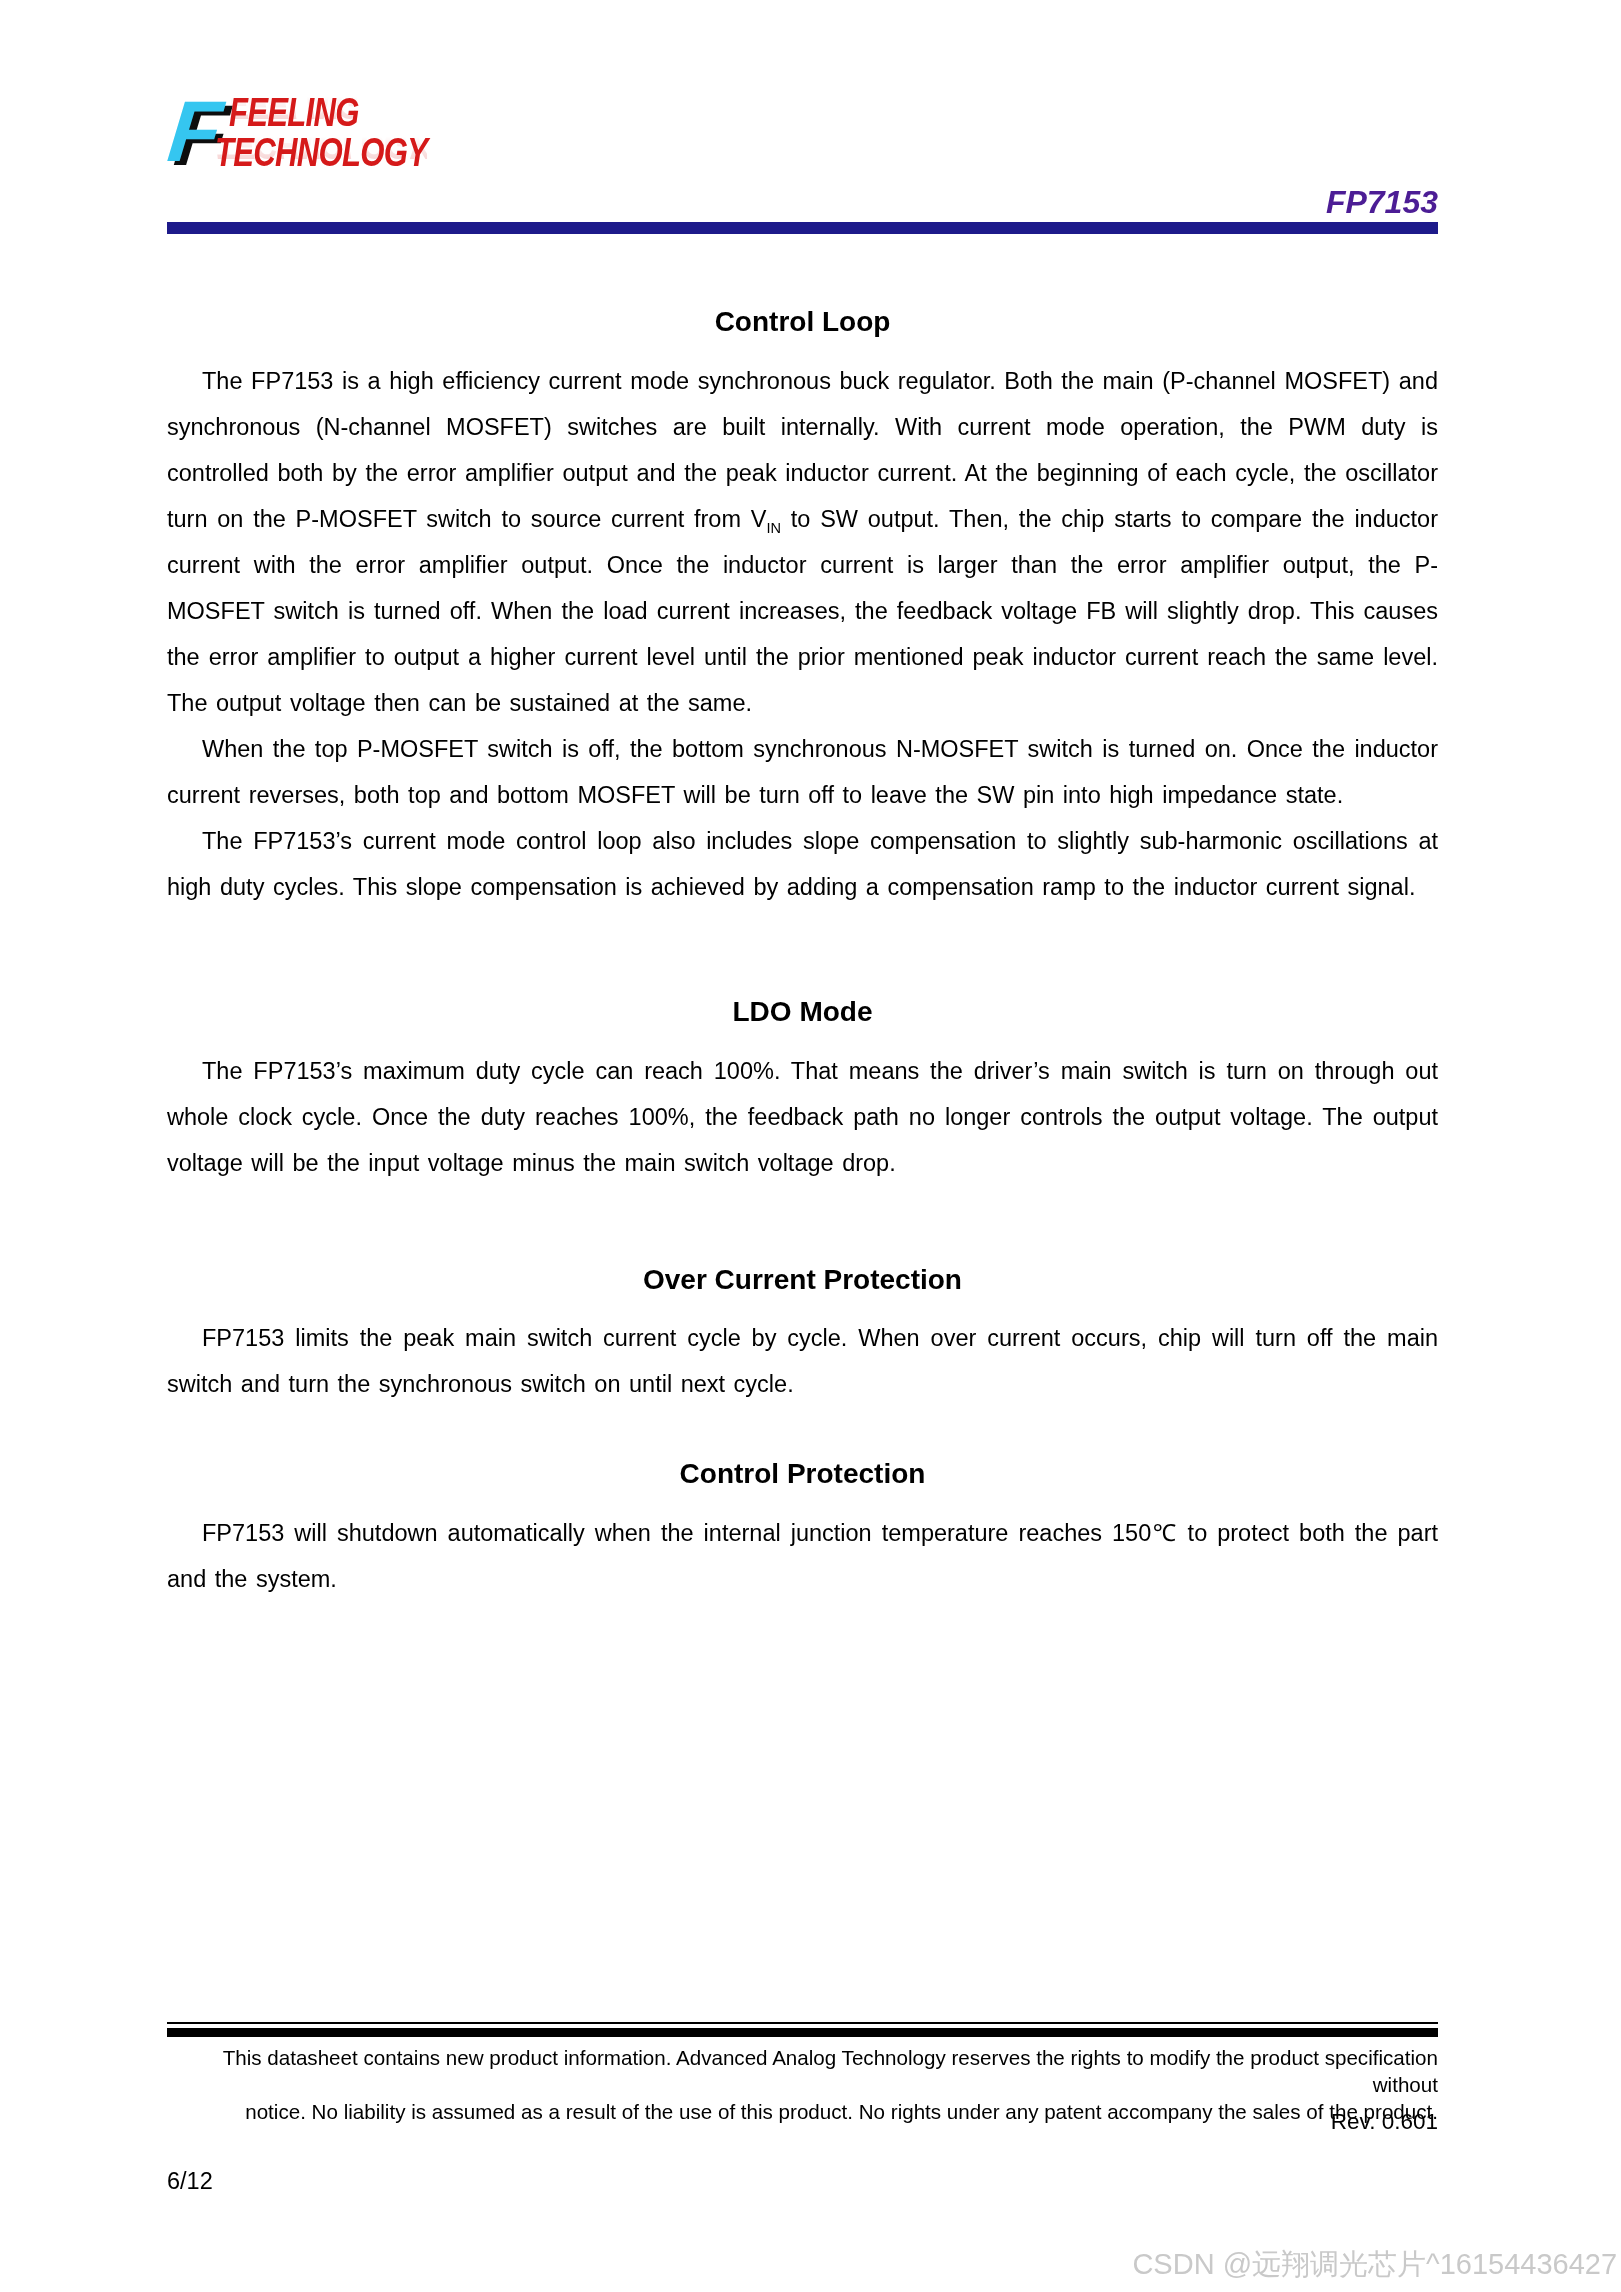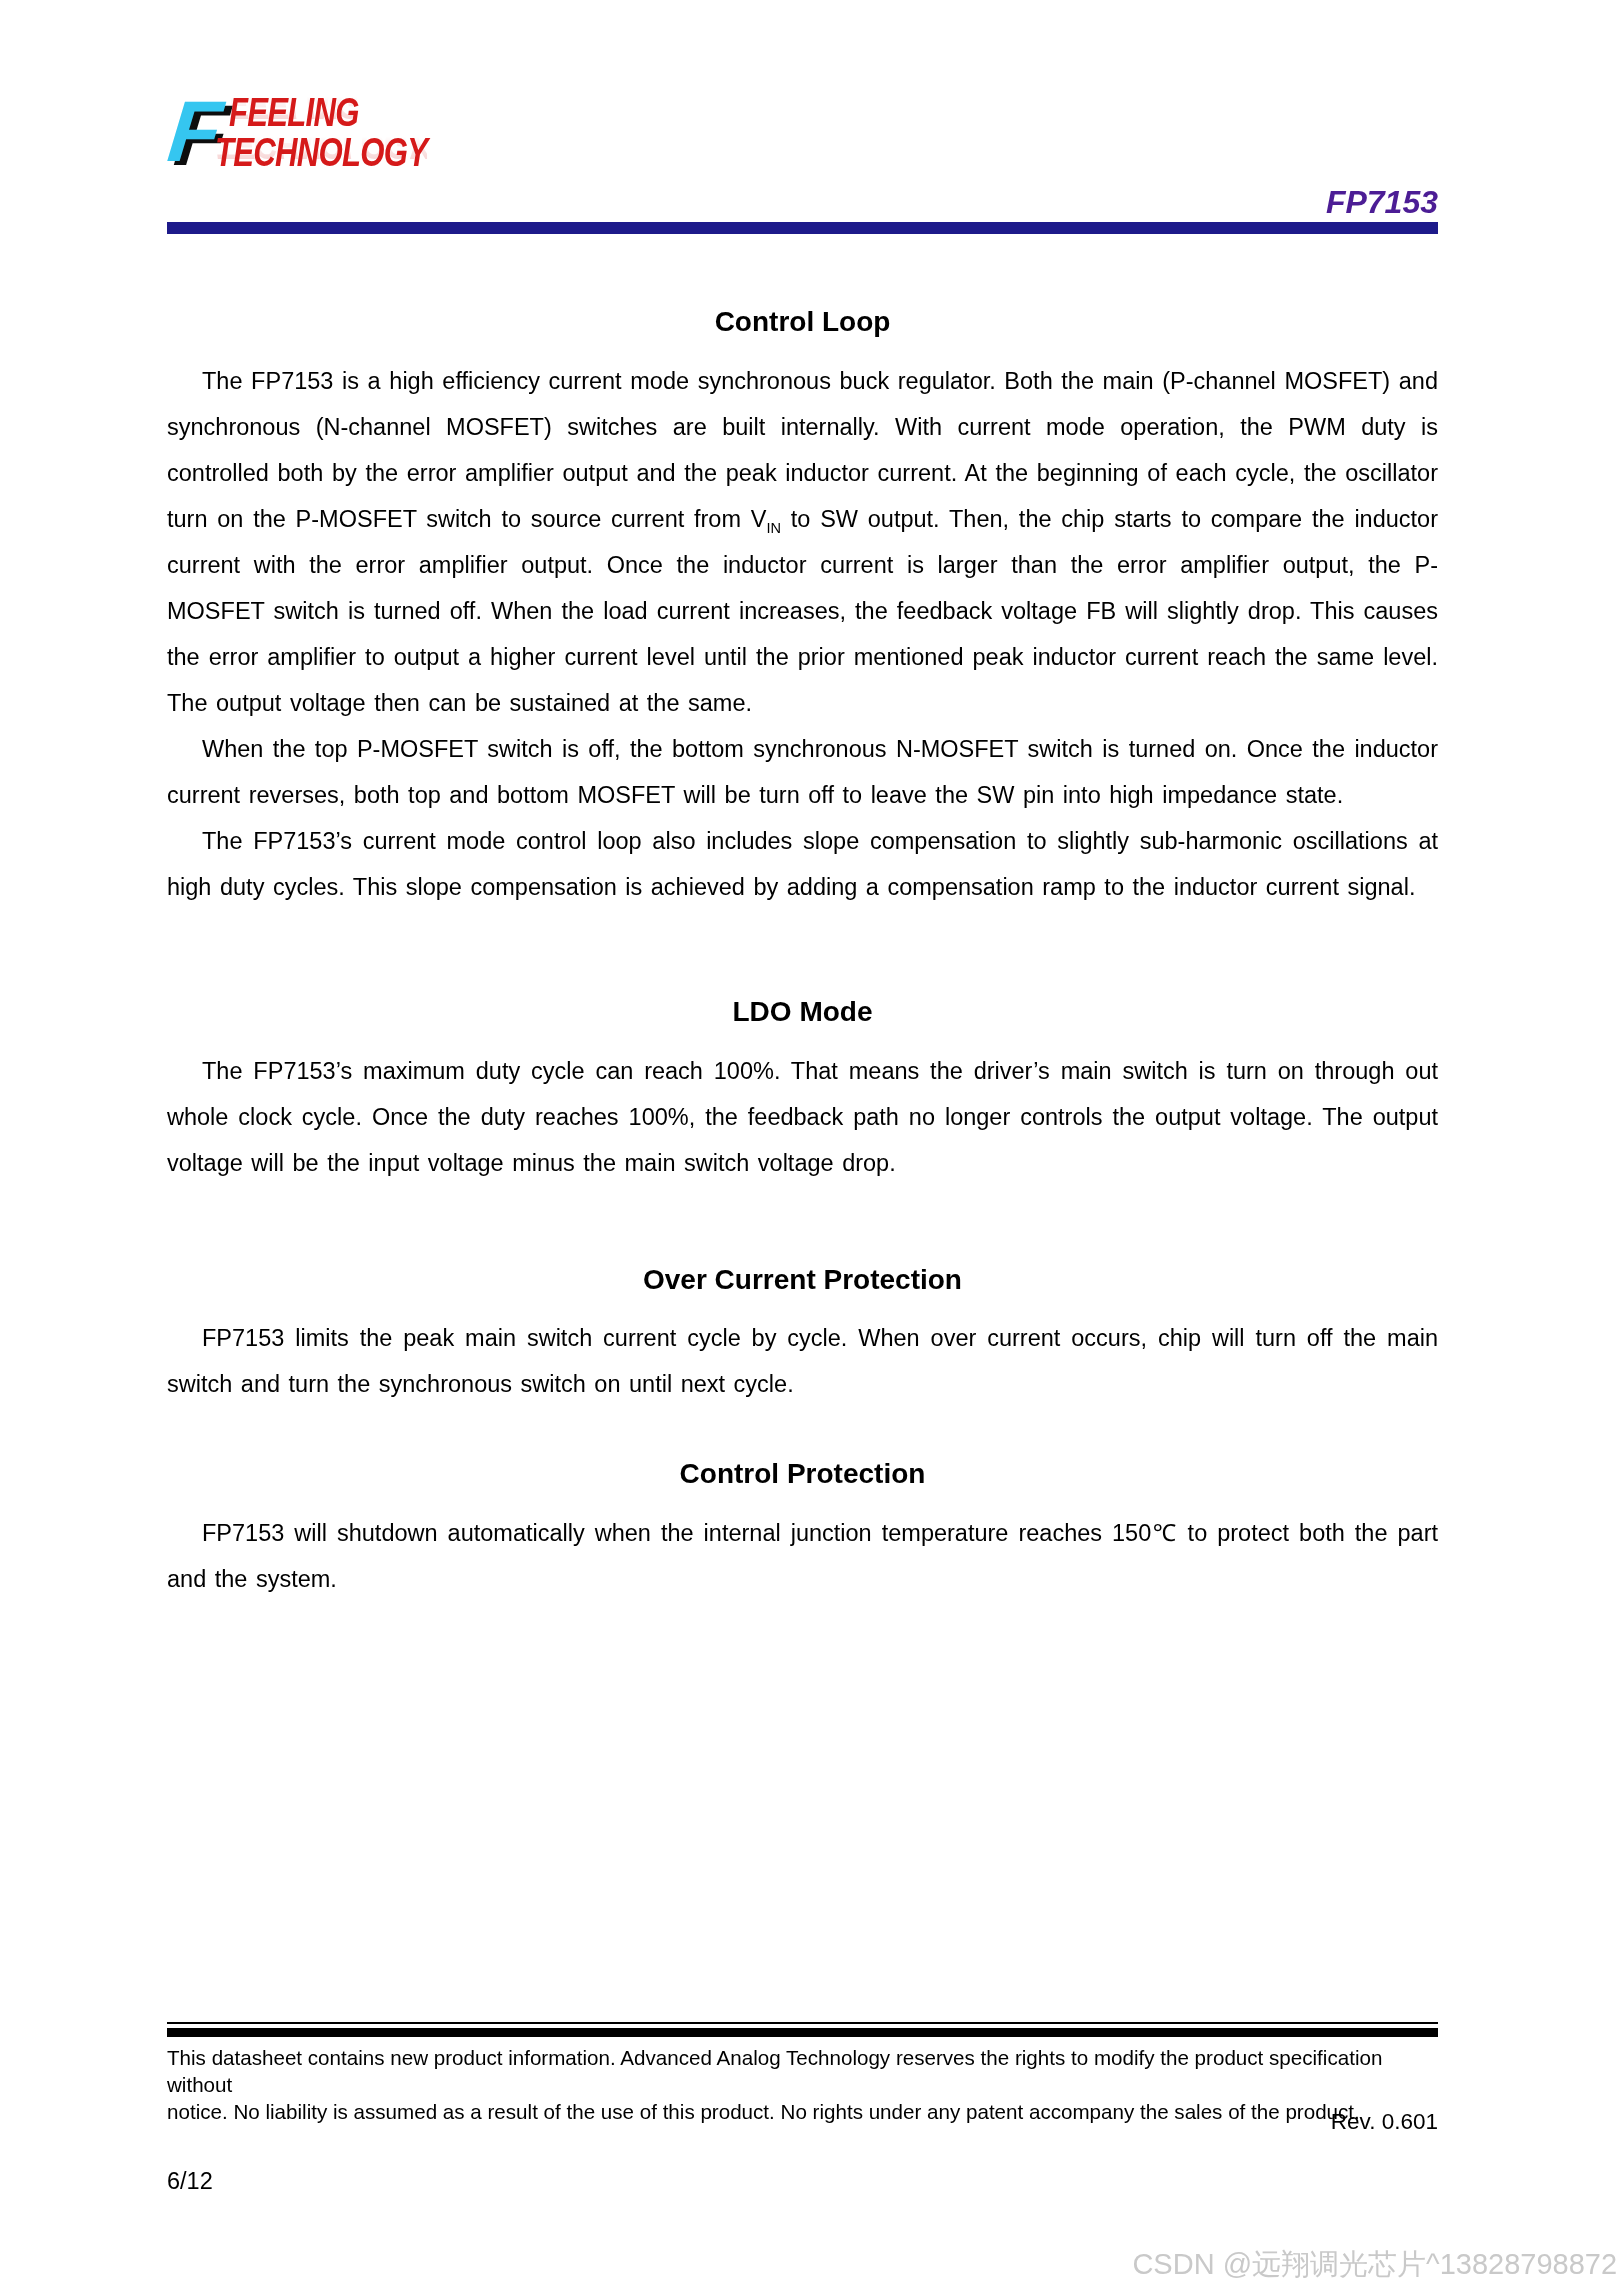--- a/index.html
+++ b/index.html
@@ -79,21 +79,21 @@
     font-size:23.5px; line-height:46px;
     text-align:justify;
     text-indent:35px;
     word-spacing:2px;
     margin:0;
   }
   .body-par sub { font-size:0.62em; line-height:0; }
 
   
   .footer {
-    position:absolute; left:167px; right:183px; top:2022px;
+    position:absolute; left:167px; right:183px; top:2022px;text-align:right;
   }
   .footer-rule-thin  { height:0; border-top:2.9px solid #000; }
   .footer-rule-thick { height:8.8px; background:#000; margin-top:3.9px; }
   .disclaimer {
     margin-top:6.9px;
     font-size:20.6px; line-height:27.4px;
   }
   .revision {
     position:absolute; right:183px; top:2109px;
     font-size:22.5px;
@@ -151,16 +151,16 @@
     <div class="footer-rule-thin"></div>
     <div class="footer-rule-thick"></div>
     <div class="disclaimer">
       <div>This datasheet contains new product information. Advanced Analog Technology reserves the rights to modify the product specification without</div>
       <div>notice. No liability is assumed as a result of the use of this product. No rights under any patent accompany the sales of the product.</div>
     </div>
   </div>
 
   <div class="revision">Rev. 0.601</div>
   <div class="page-number">6/12</div>
-  <div class="watermark">CSDN @远翔调光芯片^13828798872</div>
+  <div class="watermark">CSDN @远翔调光芯片^16154436427</div>
 
 </div>
 
 
 </body></html>

